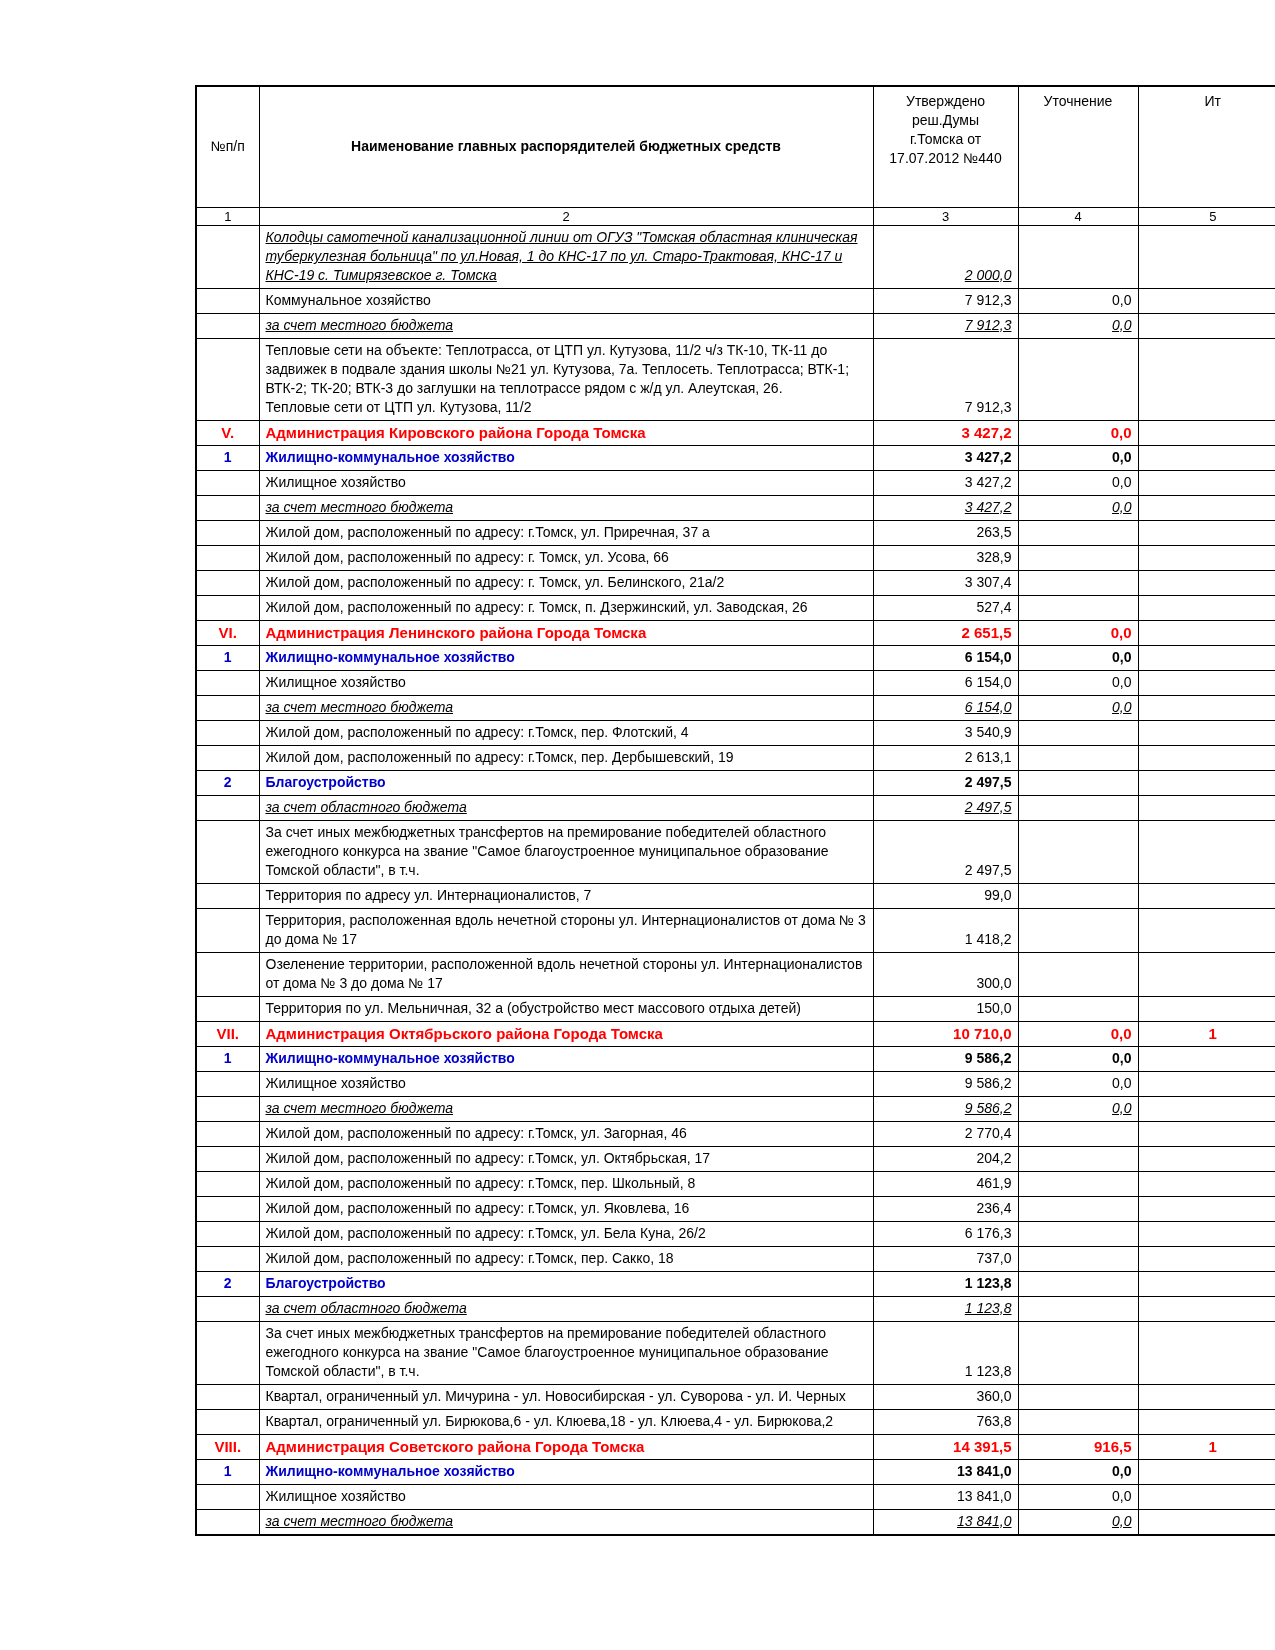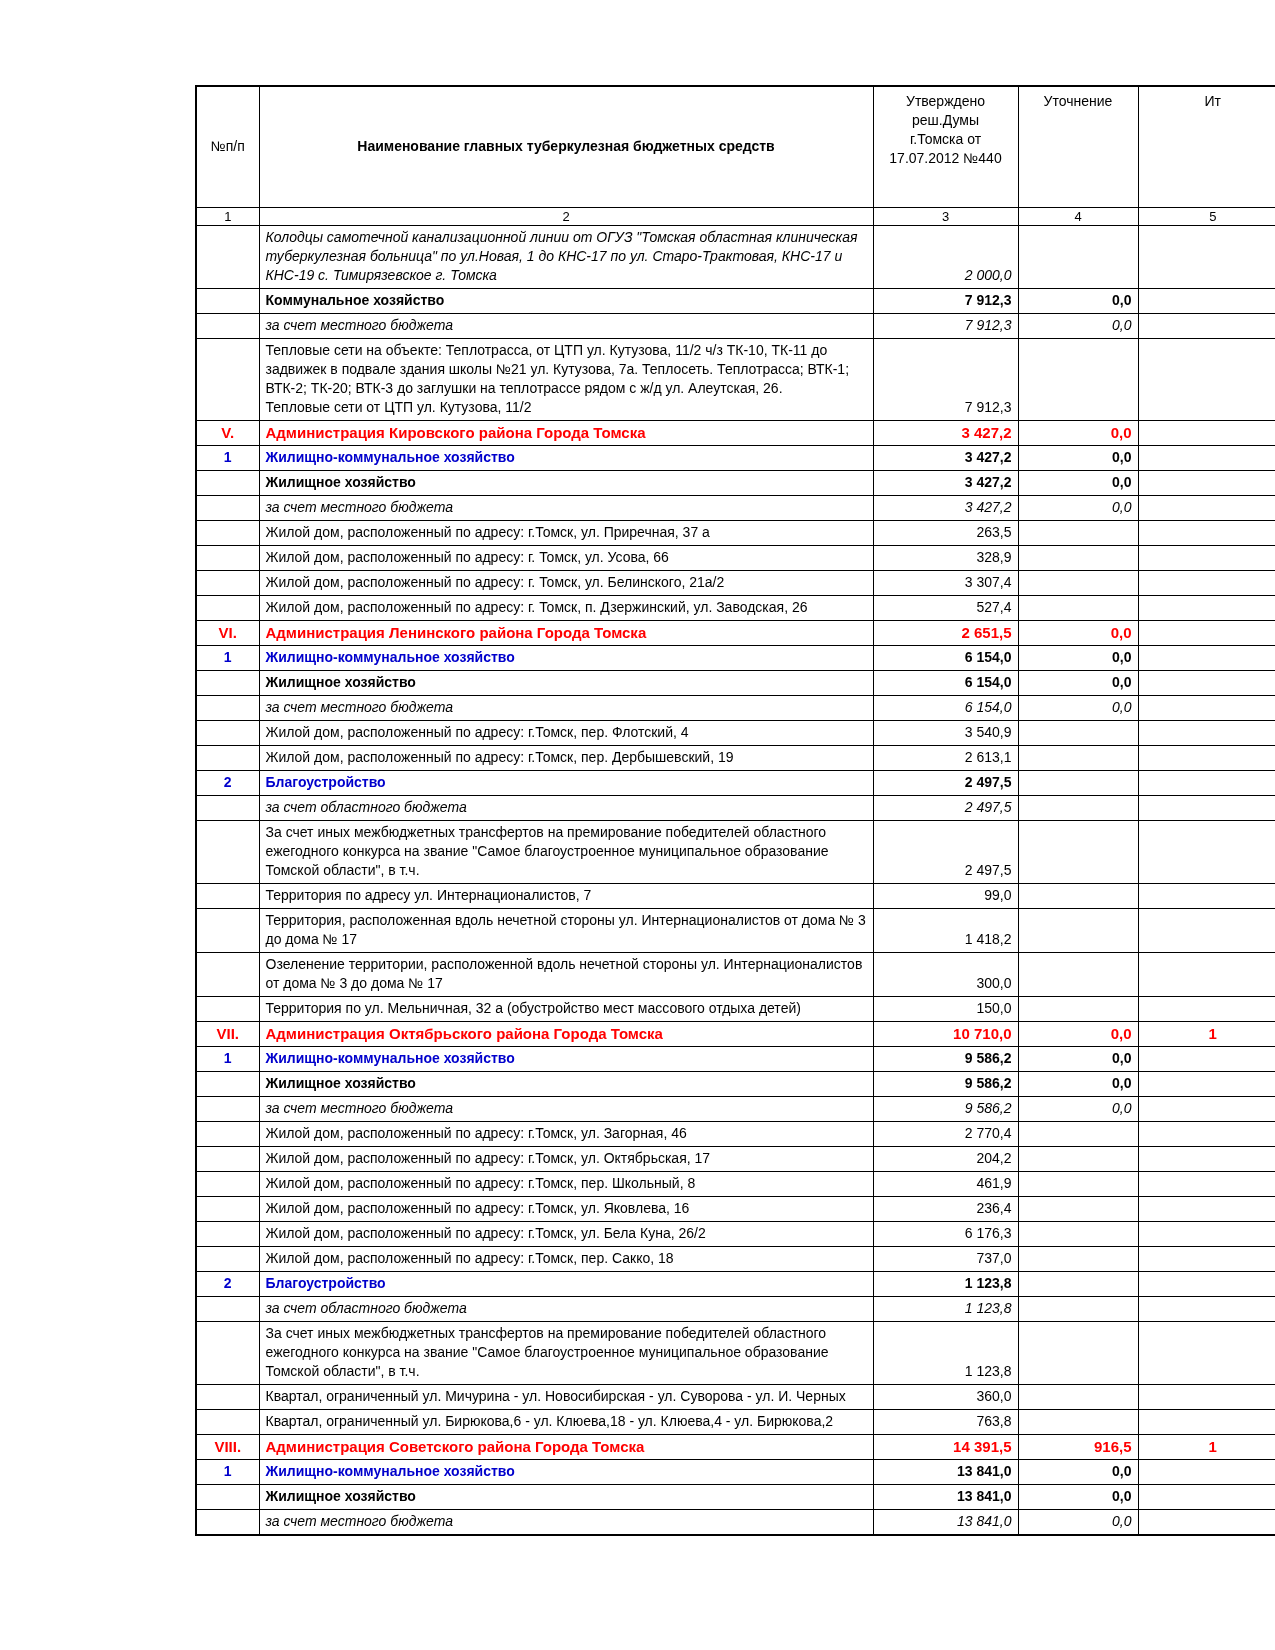--- a/index.html
+++ b/index.html
@@ -23,43 +23,43 @@
   }
   thead th { text-align: center; vertical-align: middle; white-space: pre-line; }
   .hdr-row th { height: 112px; }
   th.va-top { vertical-align: top; padding-top: 5px; }
   th.col-name { font-weight: bold; }
   .num-row td { height: 16px; padding: 0 4px 1px 4px; text-align: center; font-size: 13px; line-height: 15px; vertical-align: middle; }
   td.c-no   { text-align: center; vertical-align: middle; }
   td.c-name { text-align: left; vertical-align: top; white-space: pre-line; }
   td.c-num  { text-align: right; vertical-align: bottom; }
   td.c-total{ text-align: center; vertical-align: bottom; }
-  tr.style-italic td { font-style: italic; }
-  tr.style-bold td { font-weight: bold; }
+  tr.style-italic td { font-style: italic; text-decoration: underline; }
+  tr.style-bold td { font-weight: normal; }
   tr.style-section td { font-weight: bold; font-size: 15px; color: #ff0000; }
   tr.style-subsection td { font-weight: bold; }
   tr.style-subsection td.c-no,
   tr.style-subsection td.c-name { color: #0000cc; }
 </style>
 </head>
 <body>
 
 <div class="sheet">
   <table class="budget">
     <colgroup>
       <col style="width:63px">
       <col style="width:614px">
       <col style="width:145px">
       <col style="width:120px">
       <col style="width:150px">
     </colgroup>
     <thead>
       <tr class="hdr-row">
         <th>№п/п</th>
-        <th class="col-name">Наименование главных туберкулезная бюджетных средств</th>
+        <th class="col-name">Наименование главных распорядителей бюджетных средств</th>
         <th class="va-top">Утверждено
 реш.Думы
 г.Томска от
 17.07.2012 №440</th>
         <th class="va-top">Уточнение</th>
         <th class="va-top">Ит</th>
       </tr>
       <tr class="num-row">
         <td>1</td>
         <td>2</td>

